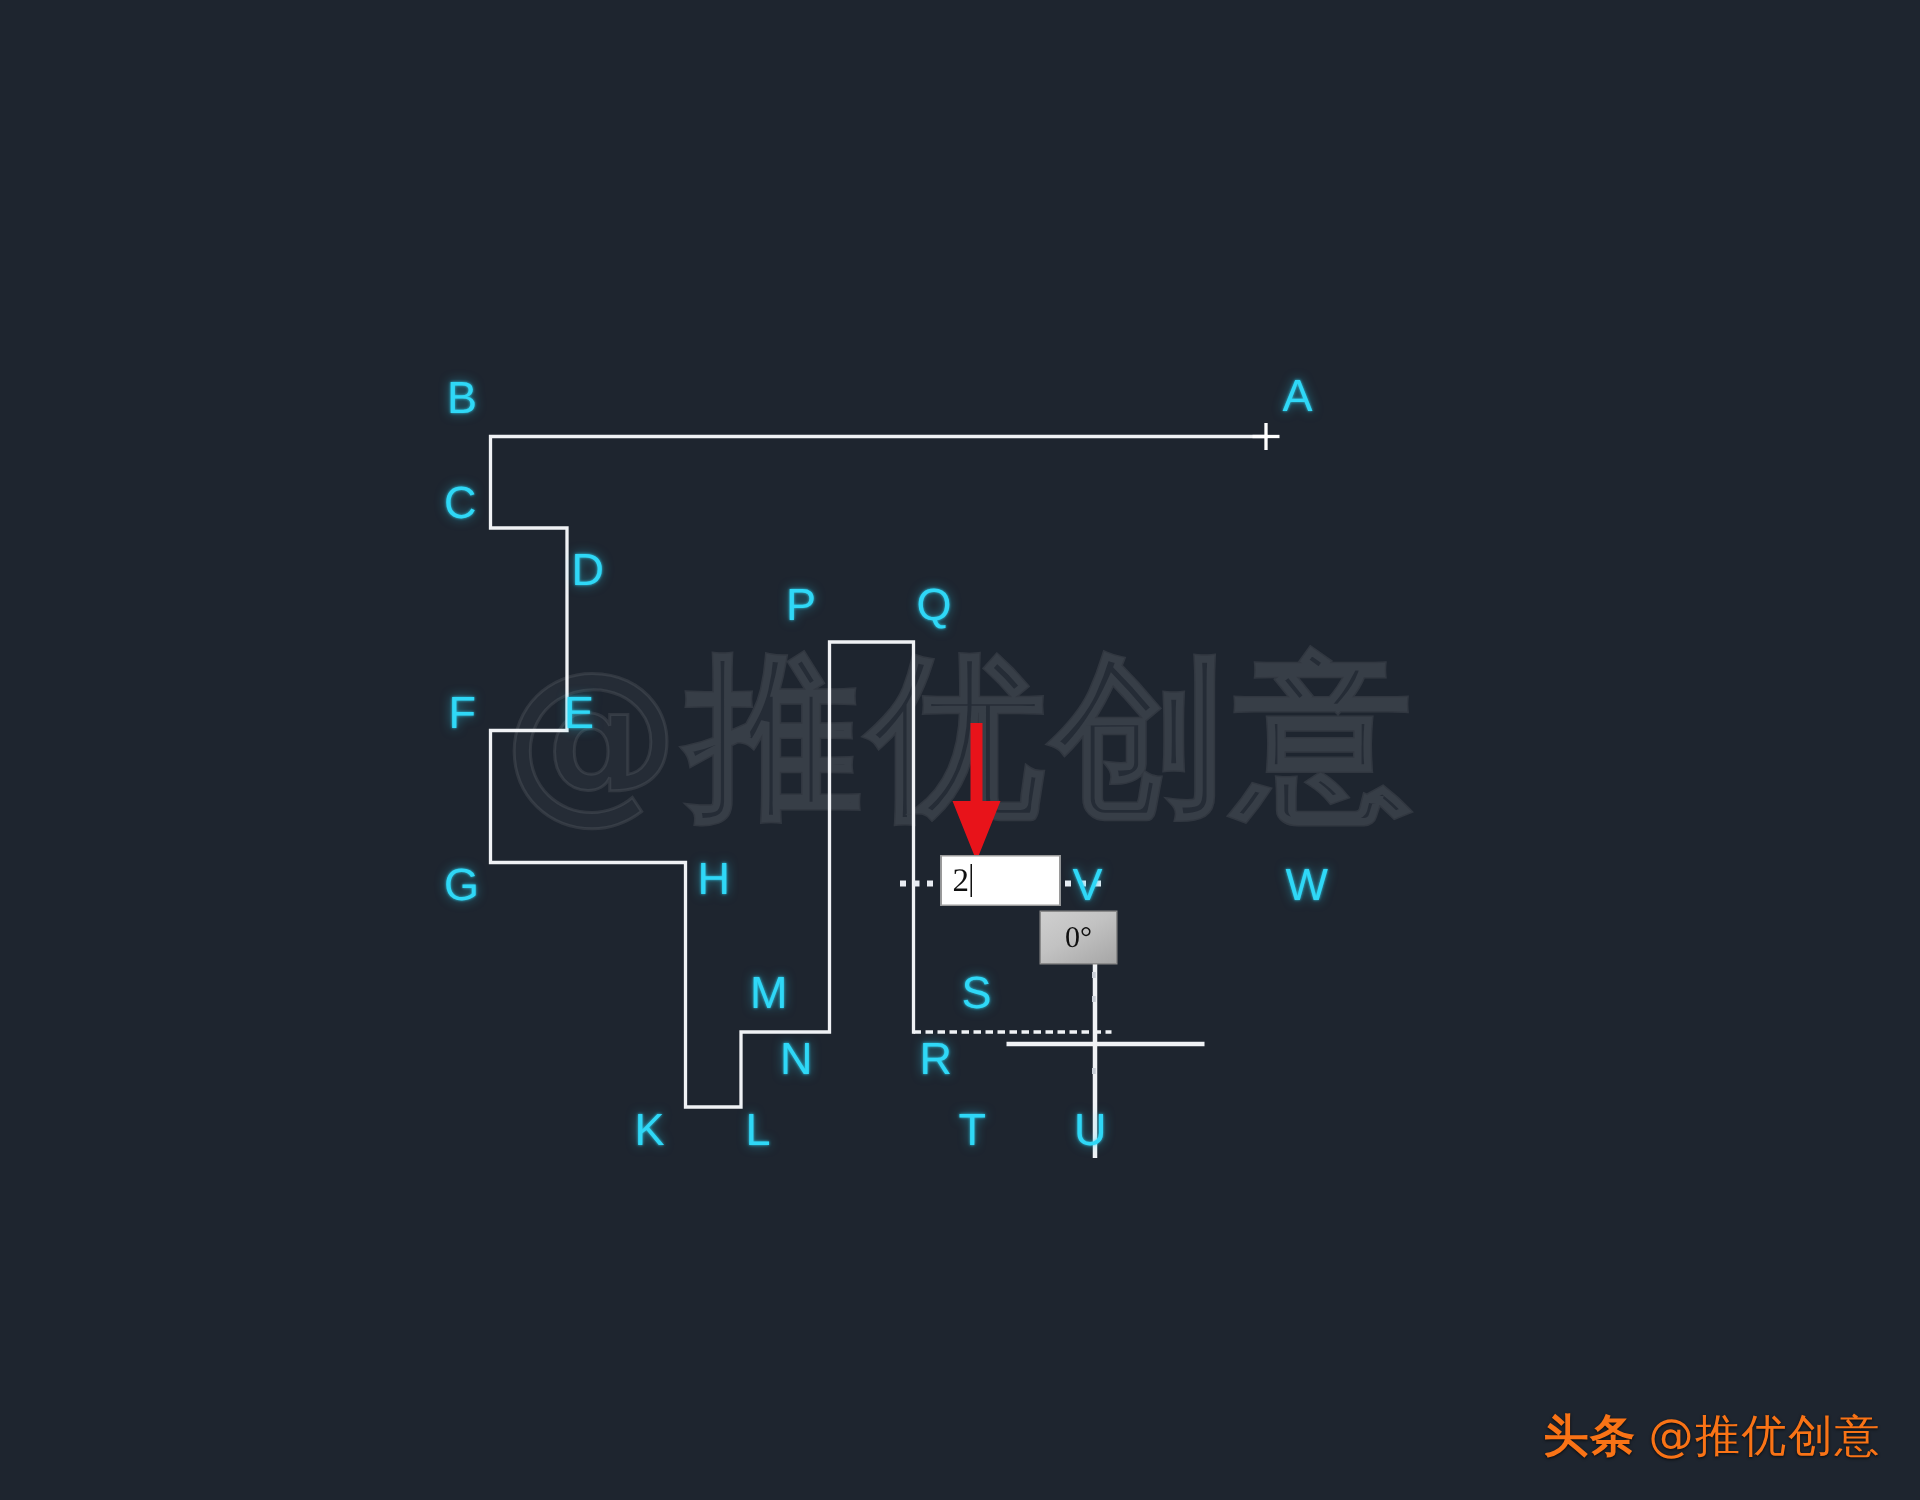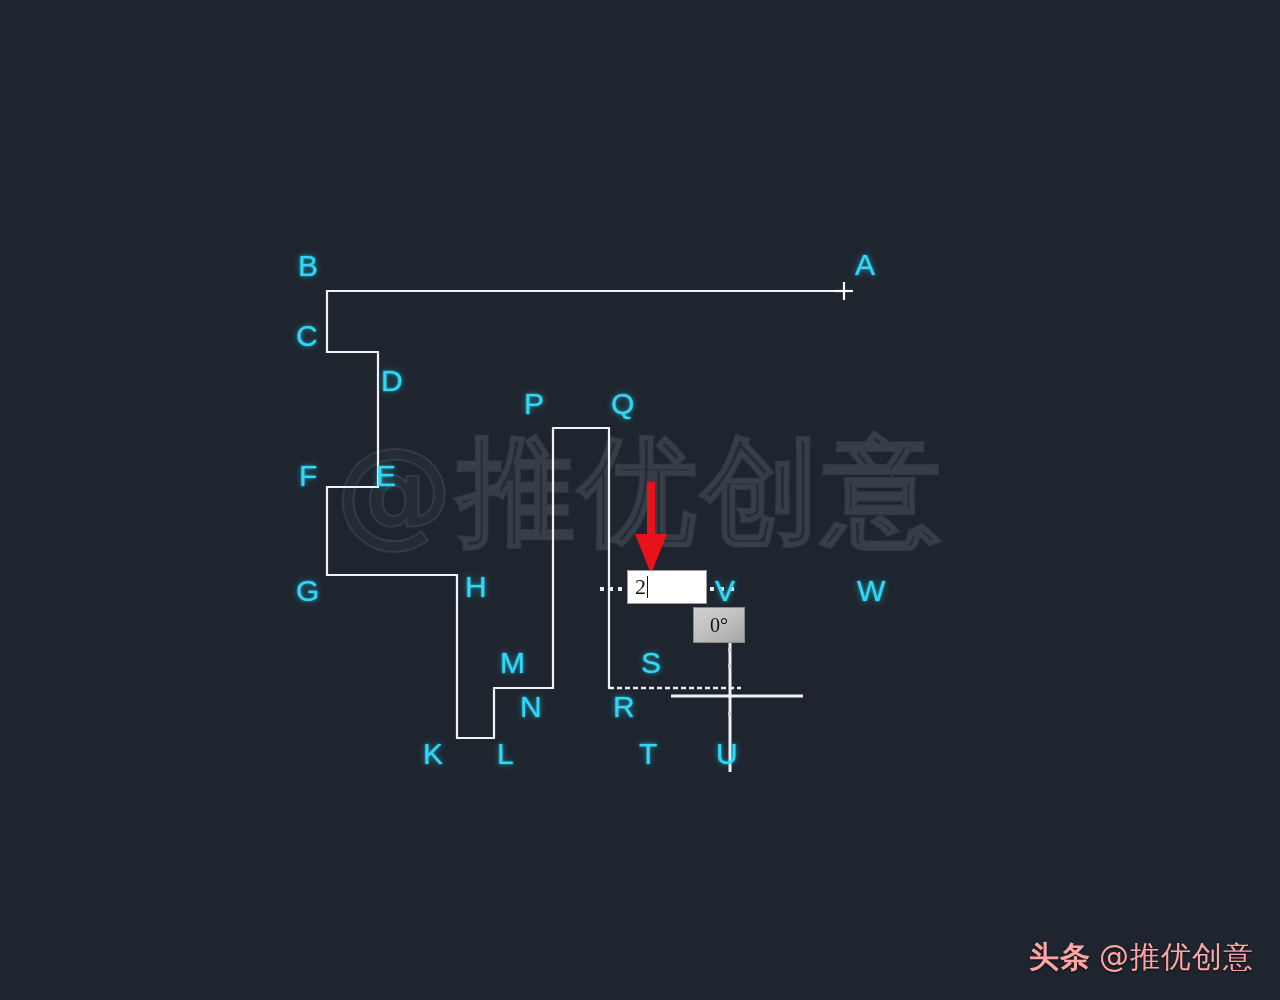--- a/index.html
+++ b/index.html
@@ -45,21 +45,21 @@
     line-height: 1;
   }
 
   
   #watermark-corner {
     position: absolute;
     right: 26px;
     bottom: 22px;
     font-family: "DejaVu Sans", sans-serif;
     font-size: 30px;
-    color: #fca5a5;
+    color: #f97316;
     letter-spacing: 1px;
     text-shadow: 0 1px 2px rgba(0,0,0,0.75);
     white-space: nowrap;
   }
   #watermark-corner .wm-brand { font-weight: 700; }
   #watermark-corner .wm-handle { font-weight: 400; margin-left: 8px; }
 
   
   .vlabel {
     position: absolute;

